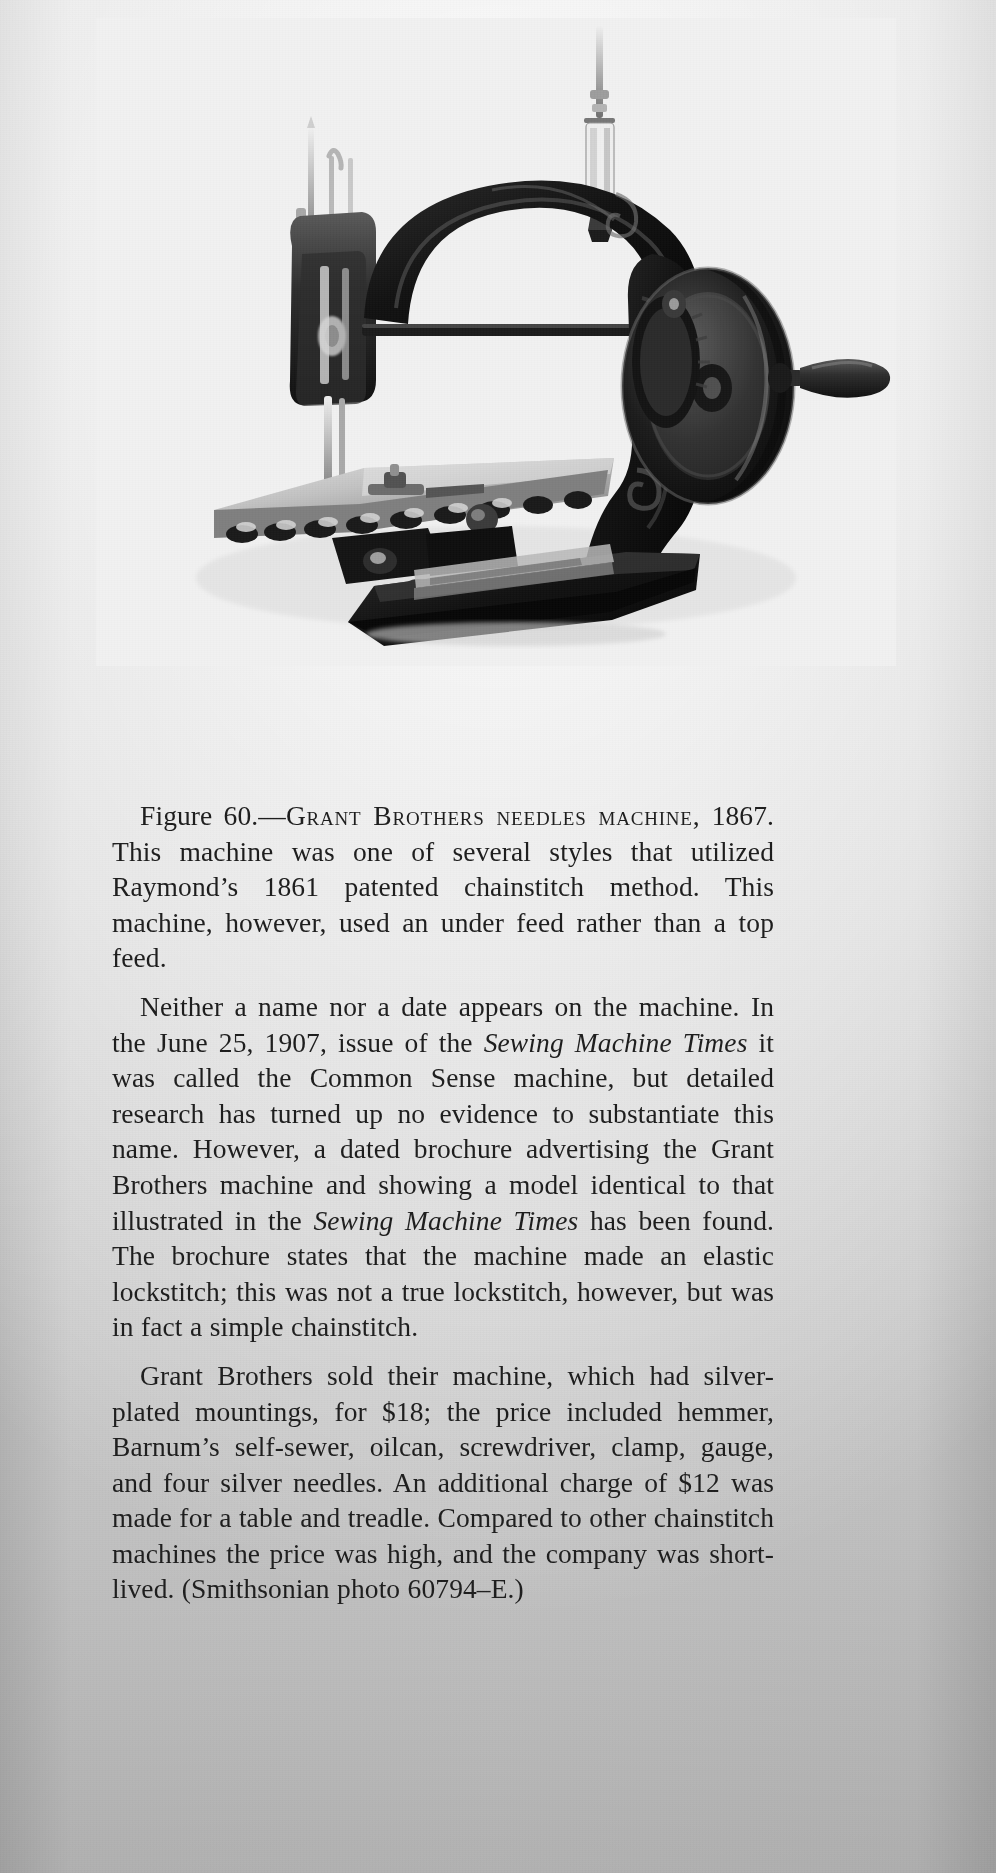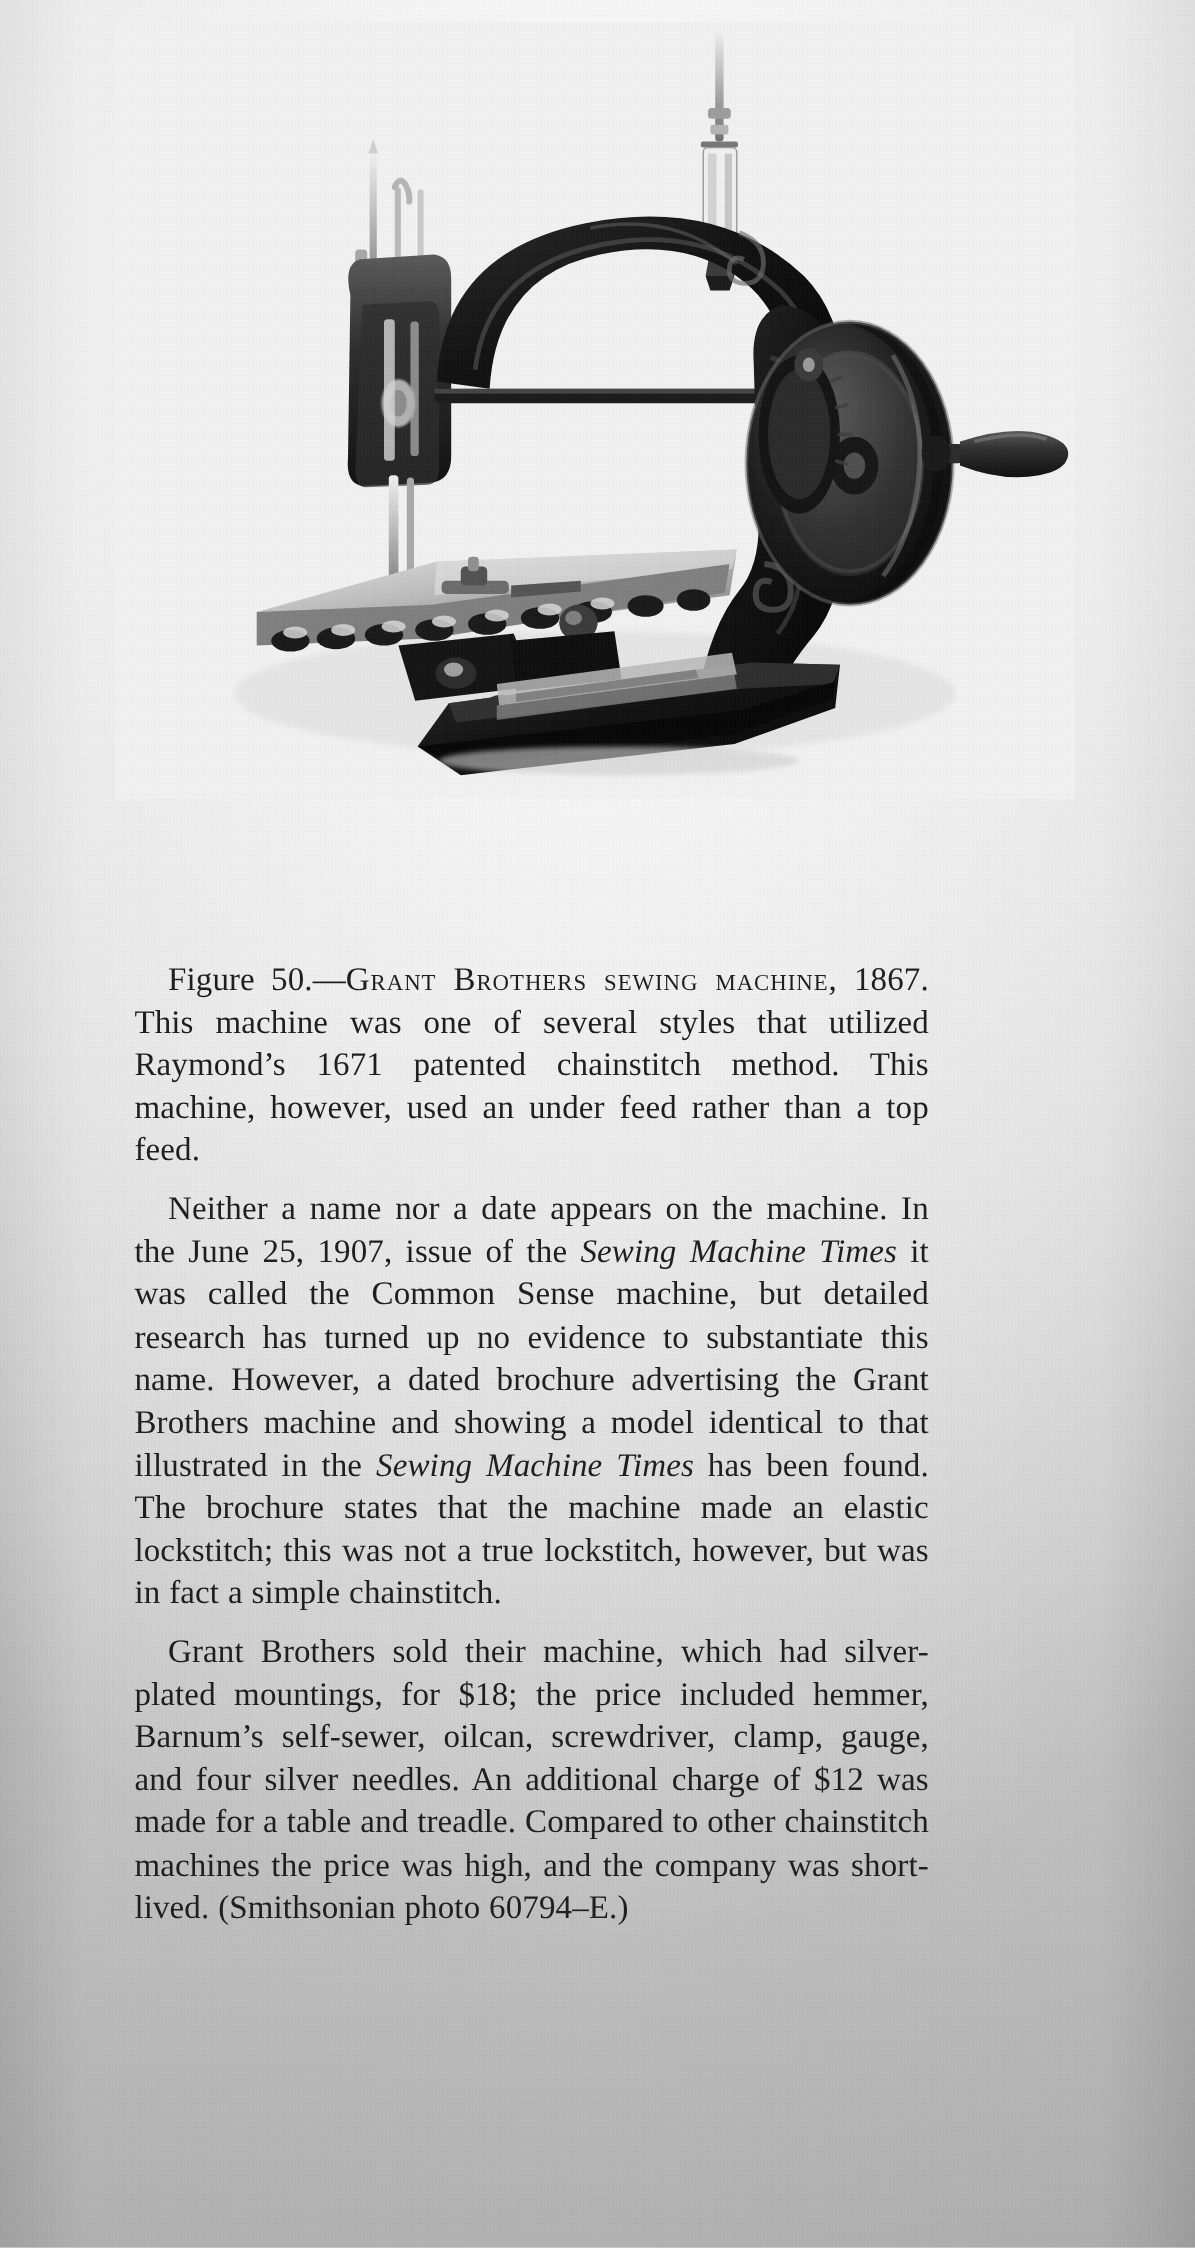--- a/index.html
+++ b/index.html
@@ -312,20 +312,20 @@
           <path d="M334 560 l150 -20 l2 7 l-152 20 Z" fill="#6a6a6a" opacity="0.6"></path>
 
           <ellipse cx="420" cy="616" rx="150" ry="12" fill="#cfcfcf" opacity="0.6" filter="url(#soft2)"></ellipse>
         </g>
       </svg>
     </div>
   </div>
 
   <div class="textcol">
 
-    <p class="caption"><span class="indent-first"></span><span>Figure 50.</span><span>—</span><span class="sc">Grant Brothers sewing machine,</span><span> 1867. This machine was one of several styles that utilized Raymond’s 1671 patented chainstitch method. This machine, however, used an under feed rather than a top feed.</span></p>
+    <p class="caption"><span class="indent-first"></span><span>Figure 60.</span><span>—</span><span class="sc">Grant Brothers needles machine,</span><span> 1867. This machine was one of several styles that utilized Raymond’s 1861 patented chainstitch method. This machine, however, used an under feed rather than a top feed.</span></p>
 
     <p class="body"><span>Neither a name nor a date appears on the machine. In the June 25, 1907, issue of the </span><span class="ital">Sewing Machine Times</span><span> it was called the Common Sense machine, but detailed research has turned up no evidence to substantiate this name. However, a dated brochure advertising the Grant Brothers machine and showing a model identical to that illustrated in the </span><span class="ital">Sewing Machine Times</span><span> has been found. The brochure states that the machine made an elastic lockstitch; this was not a true lockstitch, however, but was in fact a simple chainstitch.</span></p>
 
     <p class="body"><span>Grant Brothers sold their machine, which had silver-plated mountings, for $18; the price included hemmer, Barnum’s self-sewer, oilcan, screwdriver, clamp, gauge, and four silver needles. An additional charge of $12 was made for a table and treadle. Compared to other chainstitch machines the price was high, and the company was short-lived. (Smithsonian photo 60794–E.)</span></p>
 
   </div>
 </div>
 
 </body></html>

